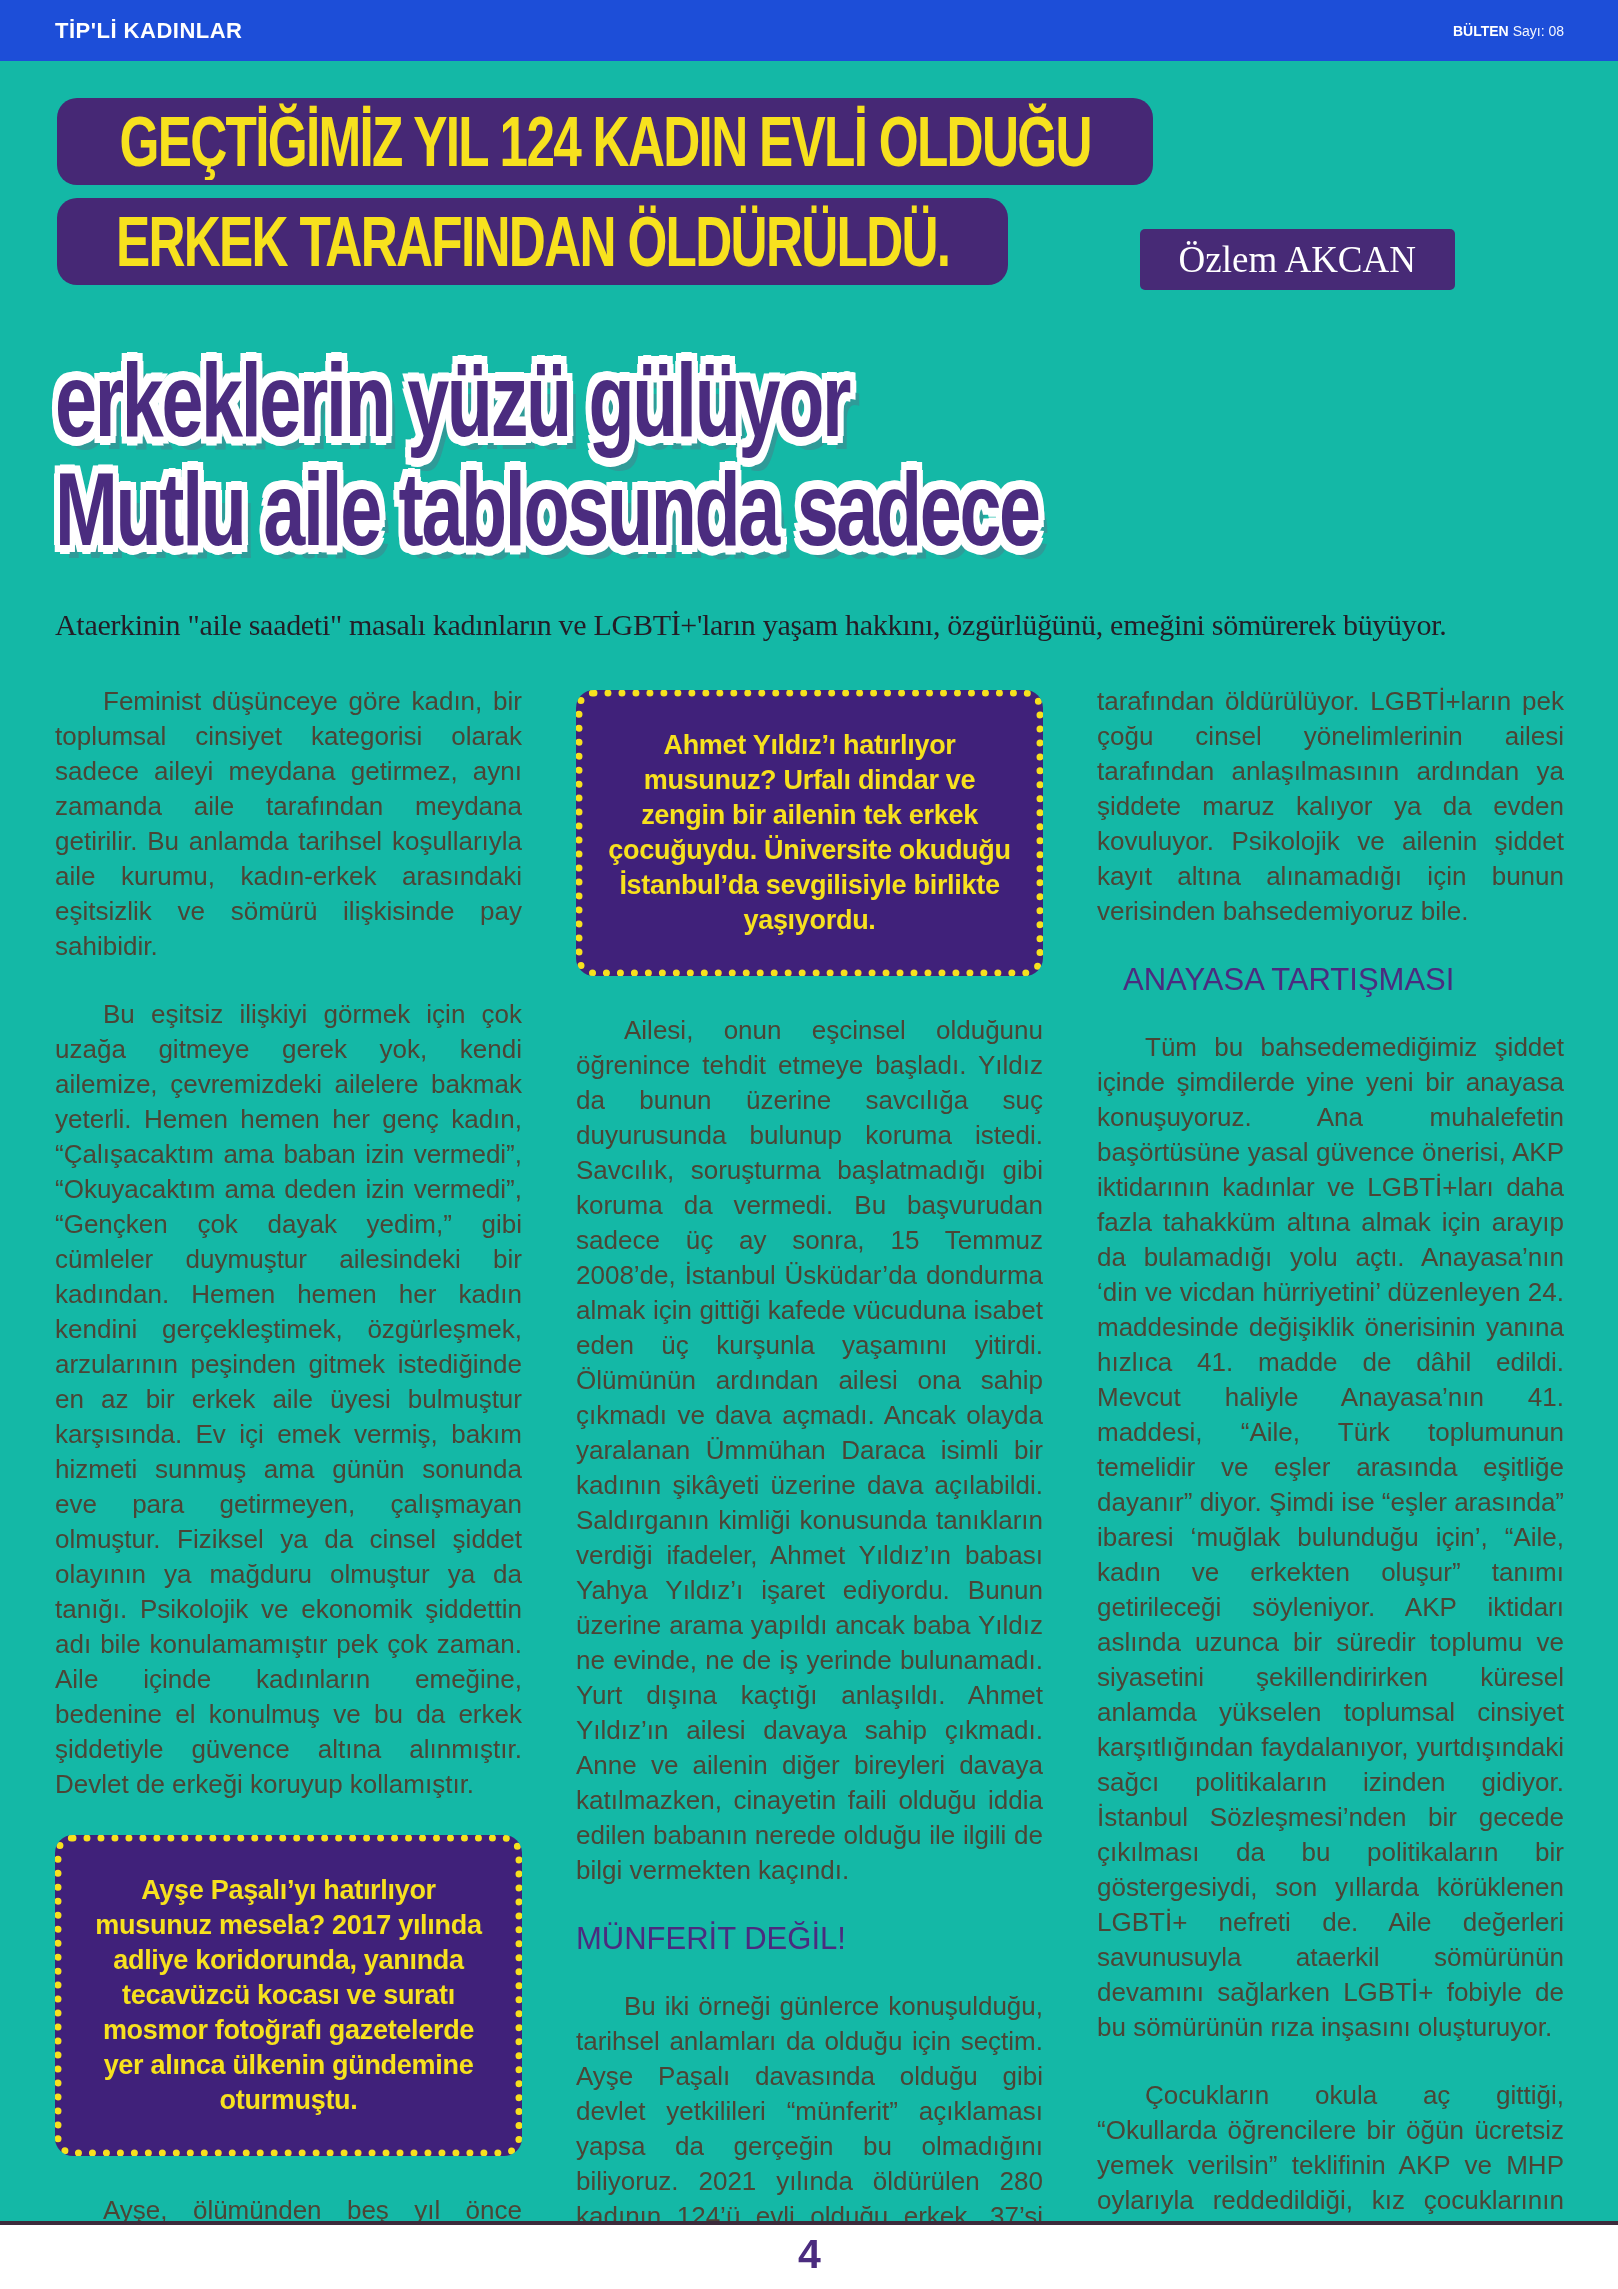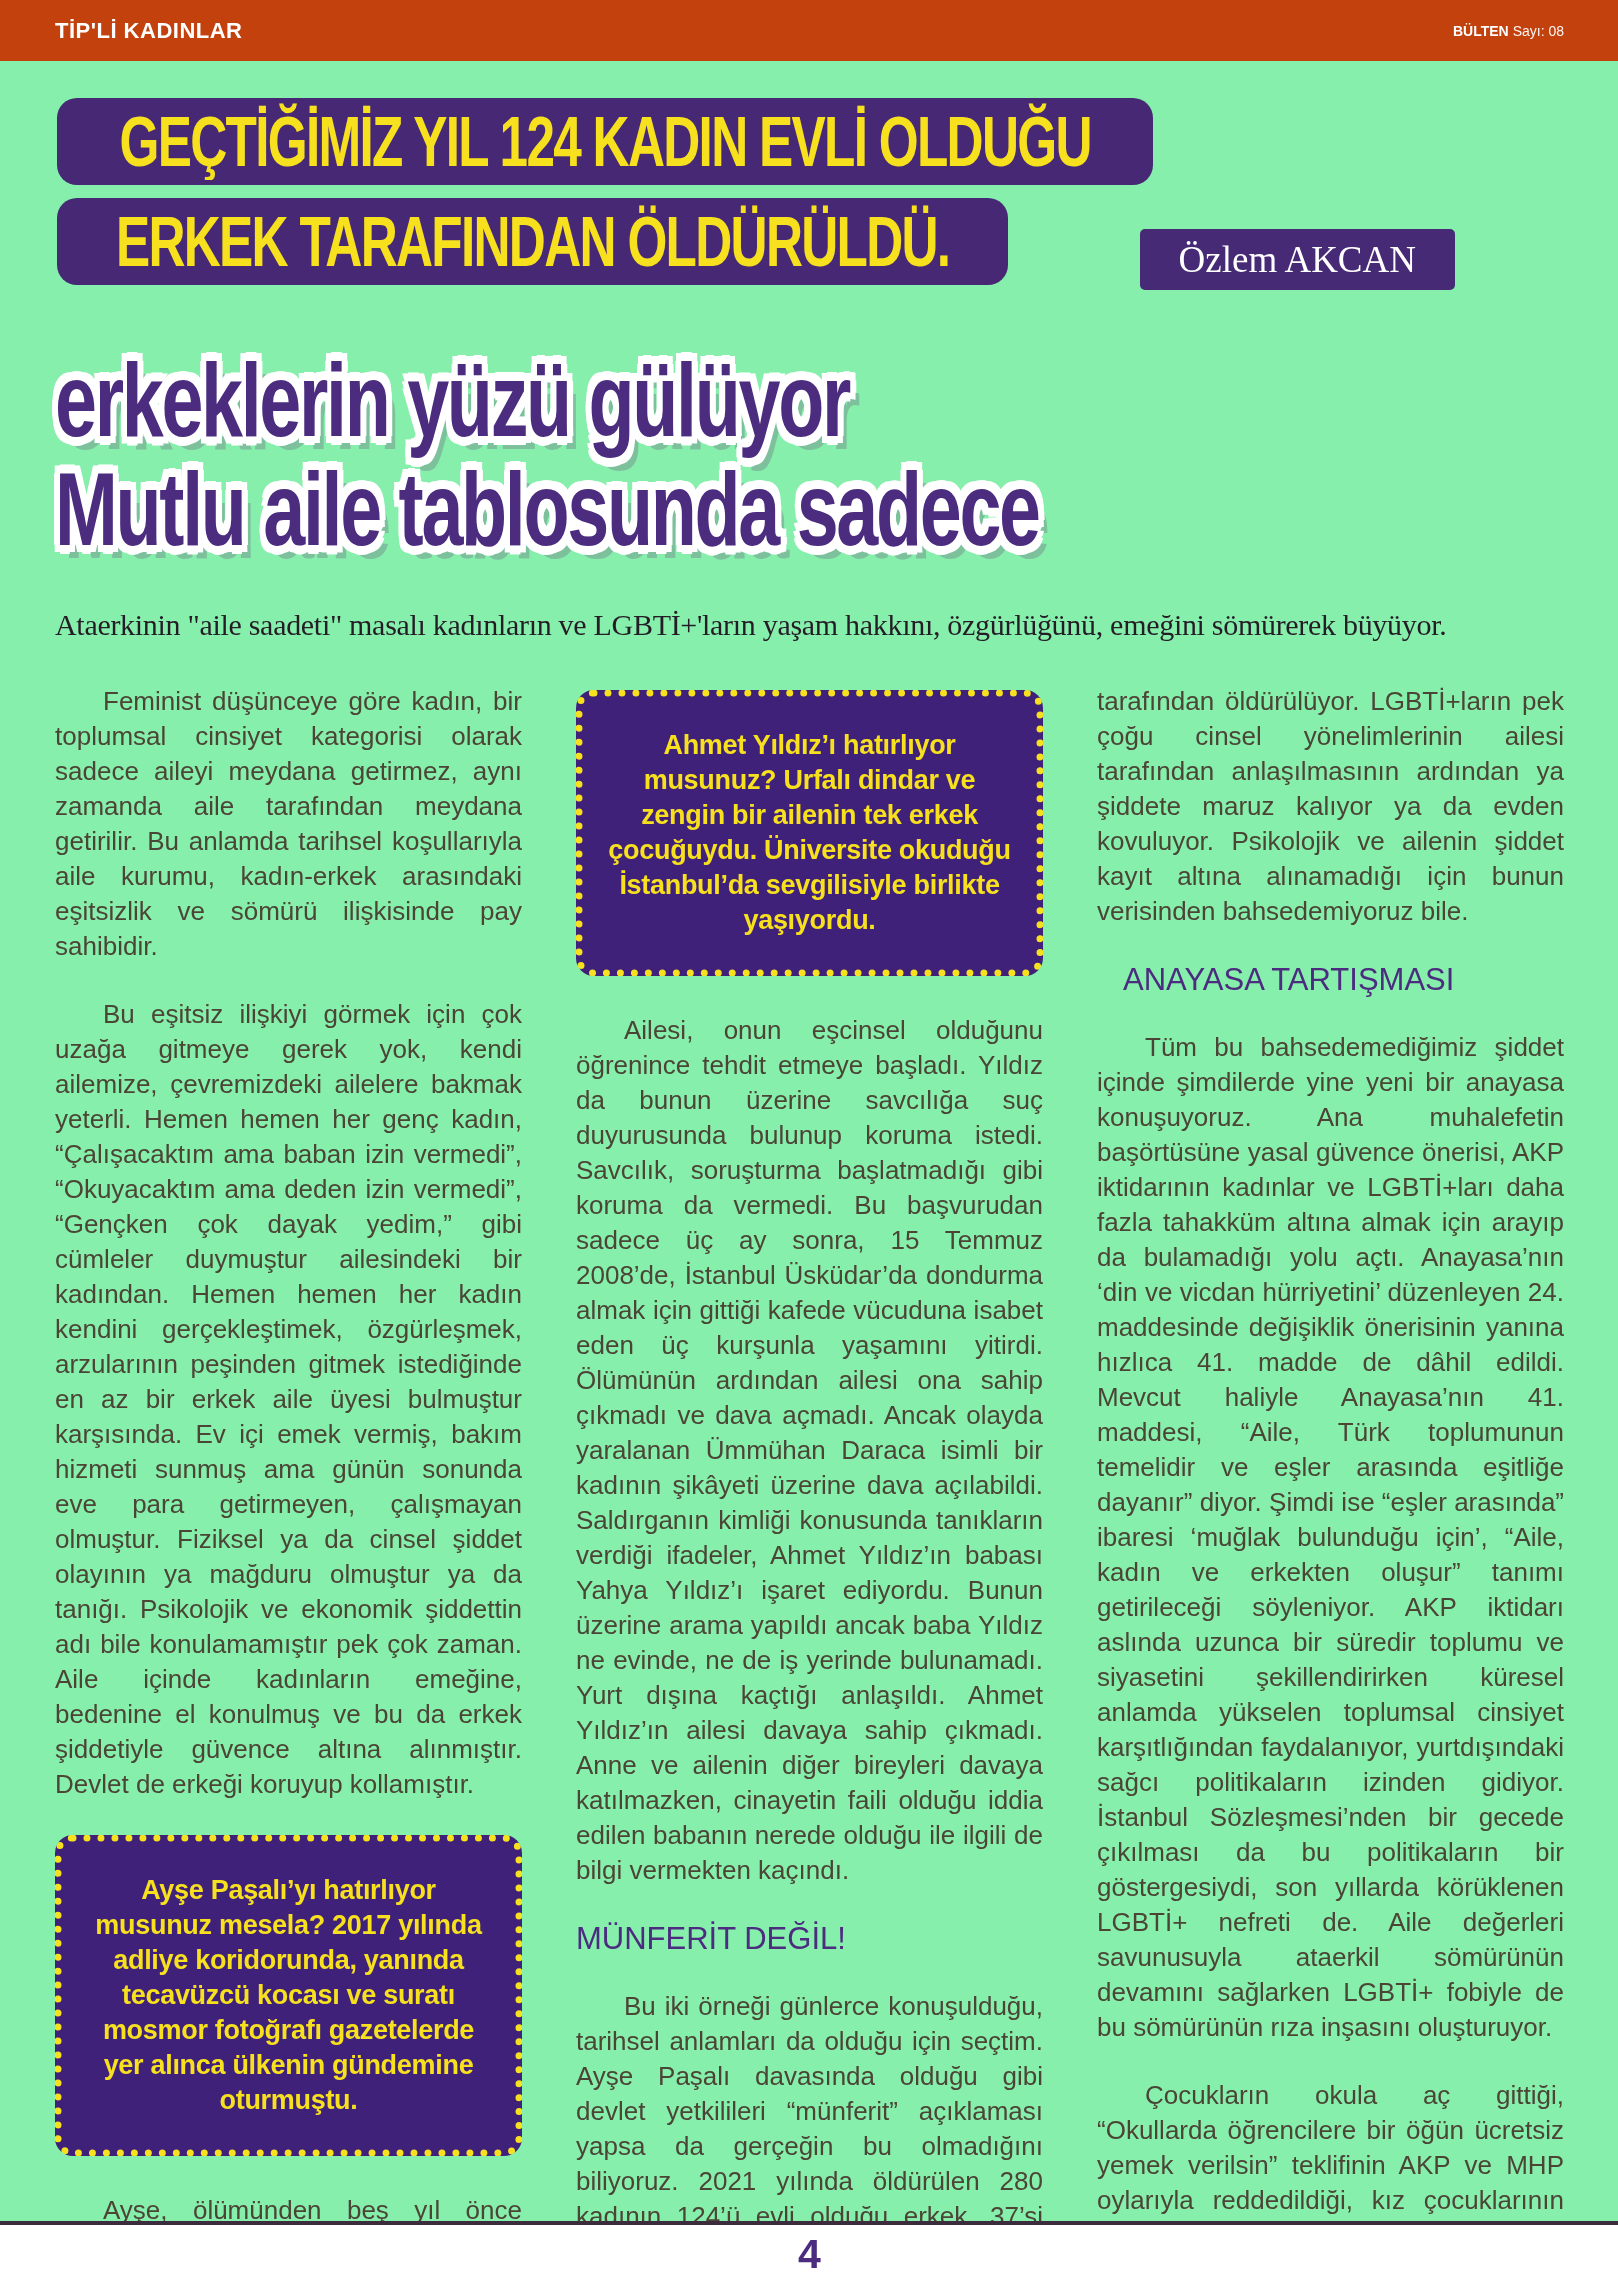--- a/index.html
+++ b/index.html
@@ -1,31 +1,31 @@
 <!DOCTYPE html>
 <html style="font-size:14.8px"><head>
 <meta charset="utf-8">
 <style>
   * { margin:0; padding:0; box-sizing:border-box; }
   html,body { width:1619px; background:#ffffff; font-family:"Liberation Sans", sans-serif; }
 
   
   .masthead {
-    height:61px; background:#c2410c; color:#fff;
+    height:61px; background:#1d4ed8; color:#fff;
     display:flex; align-items:center; justify-content:space-between;
     padding:0 55px;
   }
   .masthead-left { font-size:22px; font-weight:800; letter-spacing:0.5px; }
   .masthead-right { font-size:14px;margin-left:20px; }
   .masthead-right b { font-weight:800; }
   .masthead-right span.light { font-weight:400; opacity:.95; }
 
   
   .page {
-    height:2160px; background:#86efac; padding:0 55px; overflow:hidden;
+    height:2160px; background:#14b8a6; padding:0 55px; overflow:hidden;
     position:relative;
   }
 
   .banner {
     display:inline-block; background:#462875; border-radius:20px;
     padding:13px 37px; margin-left:1.8px;
   }
   .banner-inner {
     display:inline-block; color:#f7e11e; font-weight:900;
     font-size:54px; line-height:61px; letter-spacing:-1.8px;

